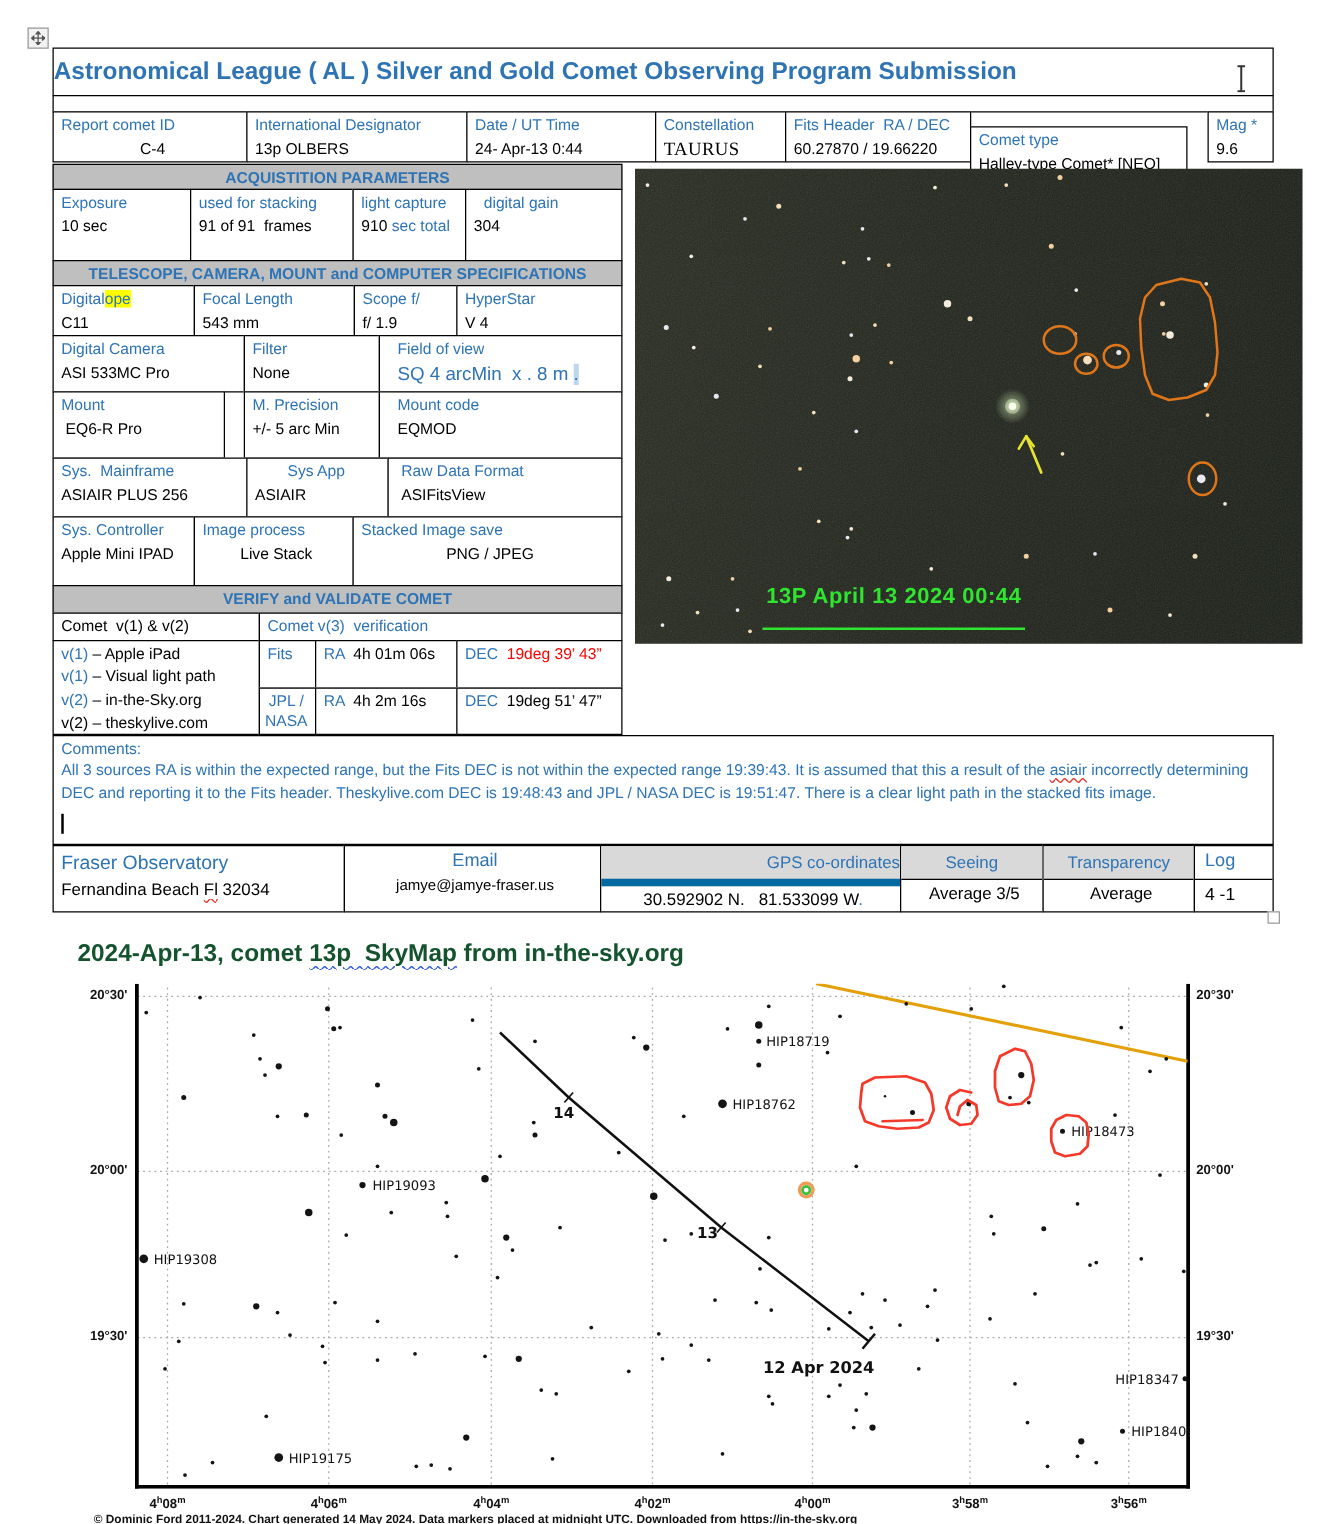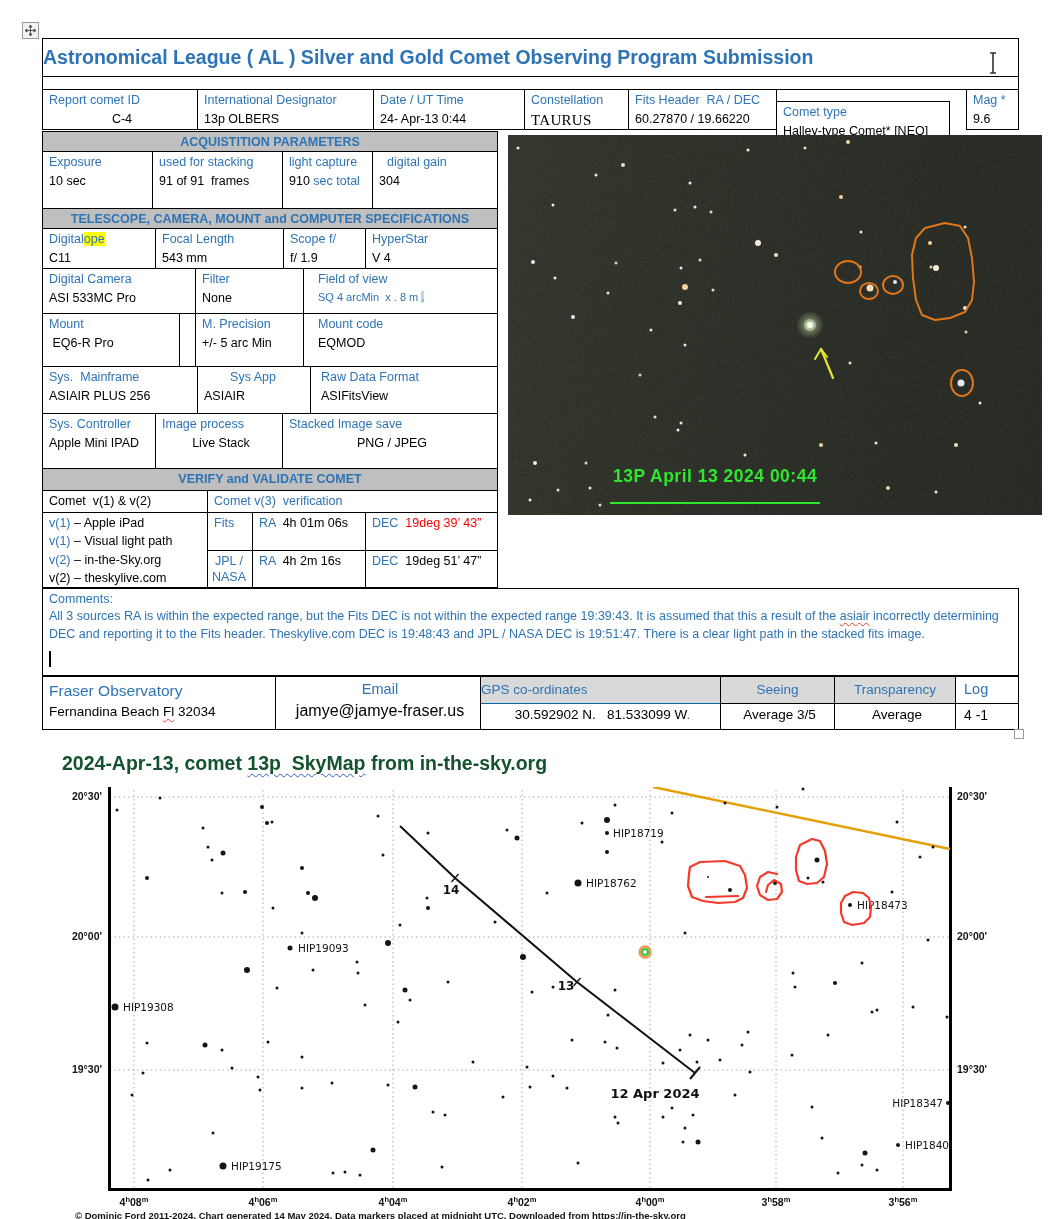--- a/index.html
+++ b/index.html
@@ -135,21 +135,21 @@
   <div class="cell" style="left:42px;top:268px;width:154px;height:46px">
     <div class="h">Digital Camera</div>
     <div class="v">ASI 533MC Pro</div>
   </div>
   <div class="cell" style="left:195px;top:268px;width:109px;height:46px">
     <div class="h">Filter</div>
     <div class="v">None</div>
   </div>
   <div class="cell" style="left:303px;top:268px;width:195px;height:46px">
     <div class="h" style="padding-left:14px">Field of view</div>
-    <div class="v blue" style="padding-left:14px;font-size:11px"><span>SQ 4 arcMin  x . 8 m </span><span class="hl-b">.</span></div>
+    <div class="v blue" style="padding-left:14px;font-size:15px"><span>SQ 4 arcMin  x . 8 m </span><span class="hl-b">.</span></div>
   </div>
   <div class="cell" style="left:42px;top:313px;width:138px;height:54px">
     <div class="h">Mount</div>
     <div class="v"> EQ6-R Pro</div>
   </div>
   <div class="cell" style="left:195px;top:313px;width:109px;height:54px">
     <div class="h">M. Precision</div>
     <div class="v">+/- 5 arc Min</div>
   </div>
   <div class="cell" style="left:303px;top:313px;width:195px;height:54px">
@@ -221,24 +221,24 @@
     <div class="comments-text"><span>All 3 sources RA is within the expected range, but the Fits DEC is not within the expected range 19:39:43. It is assumed that this a result of the </span><span class="sq-red">asiair</span><span> incorrectly determining DEC and reporting it to the Fits header. Theskylive.com DEC is 19:48:43 and JPL / NASA DEC is 19:51:47. There is a clear light path in the stacked fits image.</span></div>
     <div class="caret" style="left:6px;top:62px;height:16px"></div>
   </div>
 
   <div class="cell" style="left:42px;top:676px;width:234px;height:54px">
     <div class="v bold blue" style="font-size:15.5px;padding-top:4px">Fraser Observatory</div>
     <div class="v" style="font-size:13.5px"><span>Fernandina Beach </span><span class="sq-red">Fl</span><span> 32034</span></div>
   </div>
   <div class="cell" style="left:275px;top:676px;width:206px;height:54px">
     <div class="v blue center" style="font-size:14.5px;padding-top:3px">Email</div>
-    <div class="v center" style="font-size:16px">jamye@jamye-fraser.us</div>
+    <div class="v center" style="font-size:12px">jamye@jamye-fraser.us</div>
   </div>
   <div class="cell" style="left:480px;top:676px;width:241px;height:54px">
-    <div style="height:26px;background:#D9D9D9;border-bottom:1px solid #0369a1;text-align:left;line-height:25px;color:#2E74B5;font-size:13.5px">GPS co-ordinates</div>
+    <div style="height:26px;background:#D9D9D9;border-bottom:6px solid #0369a1;text-align:right;line-height:25px;color:#2E74B5;font-size:13.5px">GPS co-ordinates</div>
     <div class="v center" style="font-size:13.5px;white-space:pre"><span>30.592902 N.   81.533099 W</span><span class="blue">.</span></div>
   </div>
   <div class="cell" style="left:720px;top:676px;width:115px;height:54px">
     <div style="height:26px;background:#D9D9D9;border-bottom:1px solid #000;text-align:center;line-height:25px;color:#2E74B5;font-size:13.5px">Seeing</div>
     <div class="v center" style="font-size:13.5px">Average 3/5</div>
   </div>
   <div class="cell" style="left:834px;top:676px;width:122px;height:54px">
     <div style="height:26px;background:#D9D9D9;border-bottom:1px solid #000;text-align:center;line-height:25px;color:#2E74B5;font-size:13.5px">Transparency</div>
     <div class="v center" style="font-size:13.5px">Average</div>
   </div>

